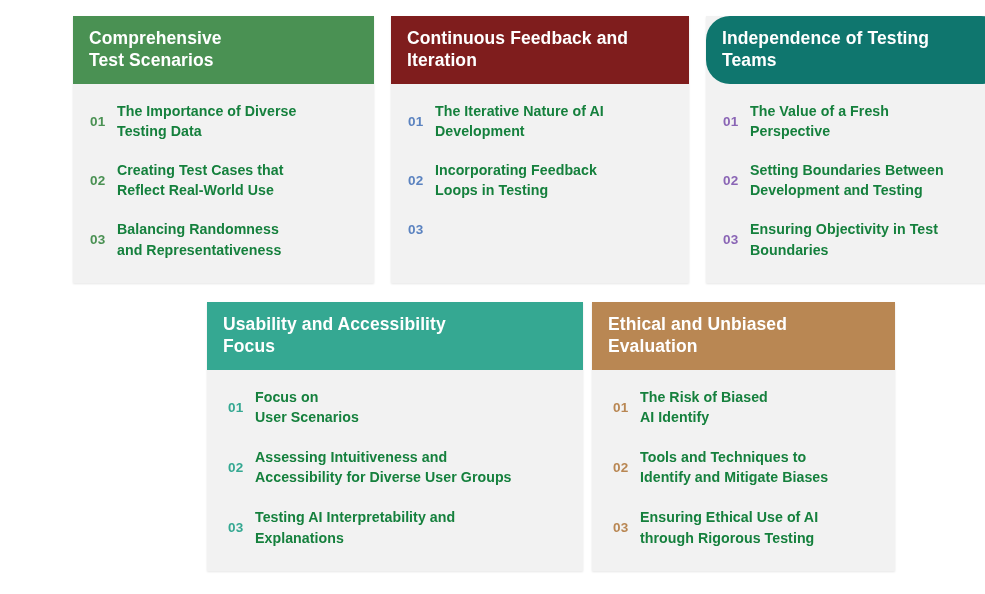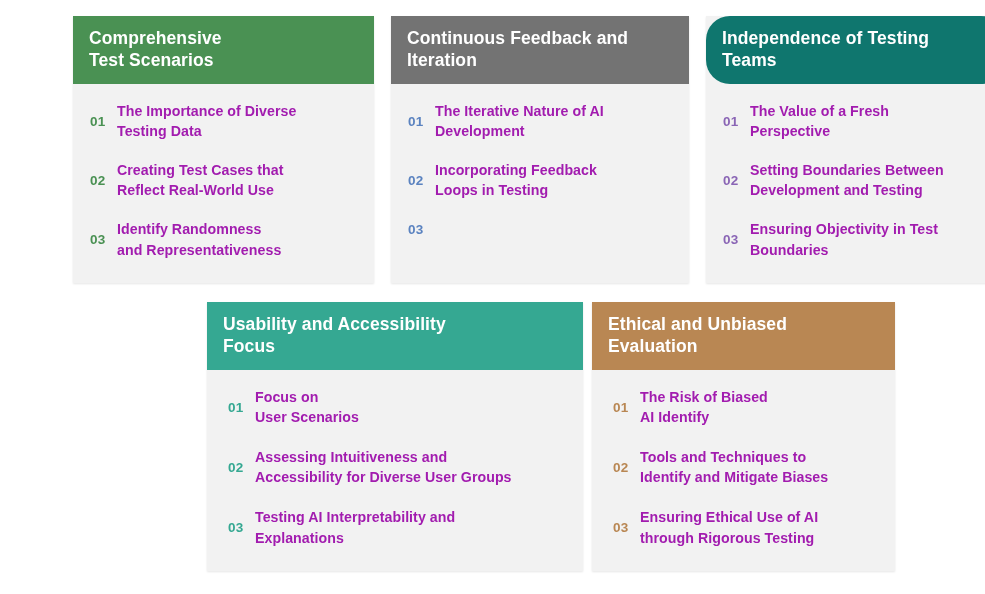--- a/index.html
+++ b/index.html
@@ -64,21 +64,21 @@
     flex: 0 0 auto;
     width: 27px;
     font-size: 13.5px;
     font-weight: bold;
     line-height: 1.42;
     padding-top: 1px;
     letter-spacing: 0.2px;
   }
   .item-text {
     flex: 1 1 auto;
-    color: #a21caf;
+    color: #15803d;
     font-size: 14.2px;
     font-weight: bold;
     line-height: 1.42;
     white-space: pre-line;
     letter-spacing: 0.05px;
   }
 
   
   #card-0 { left: 26px;  top: 16px;  width: 301px; height: 267px; }
   #card-1 { left: 344px; top: 16px;  width: 298px; height: 267px; }
@@ -108,29 +108,29 @@
           <span class="item-text">The Importance of Diverse
 Testing Data</span>
         </li>
         <li class="item">
           <span class="item-num" style="color: rgb(74, 145, 83);">02</span>
           <span class="item-text">Creating Test Cases that
 Reflect Real-World Use</span>
         </li>
         <li class="item">
           <span class="item-num" style="color: rgb(74, 145, 83);">03</span>
-          <span class="item-text">Identify Randomness
+          <span class="item-text">Balancing Randomness
 and Representativeness</span>
         </li>
       </ul>
     </div>
   </section>
 
   <section class="card" id="card-1">
-    <header class="card-header" style="background: #737373;">
+    <header class="card-header" style="background: #7f1d1d;">
       <h2 class="card-title">Continuous Feedback and
 Iteration</h2>
     </header>
     <div class="card-body">
       <ul class="item-list">
         <li class="item">
           <span class="item-num" style="color: rgb(91, 131, 192);">01</span>
           <span class="item-text">The Iterative Nature of AI
 Development</span>
         </li>

